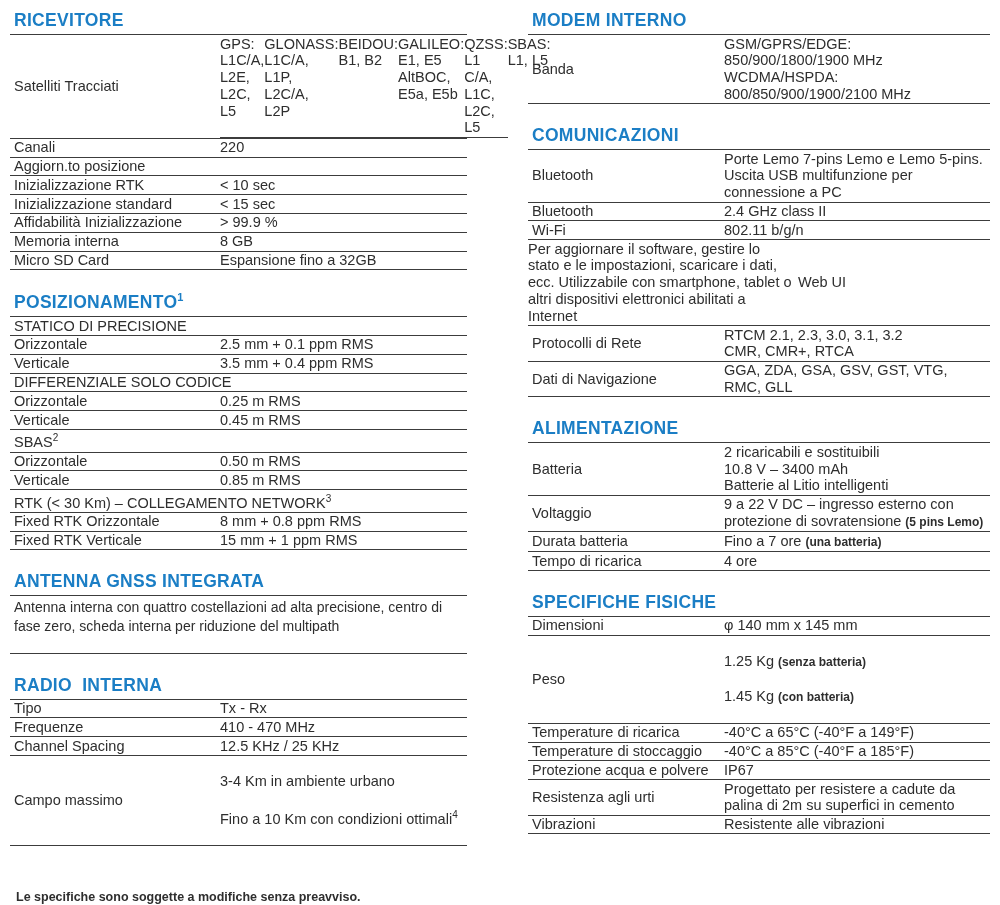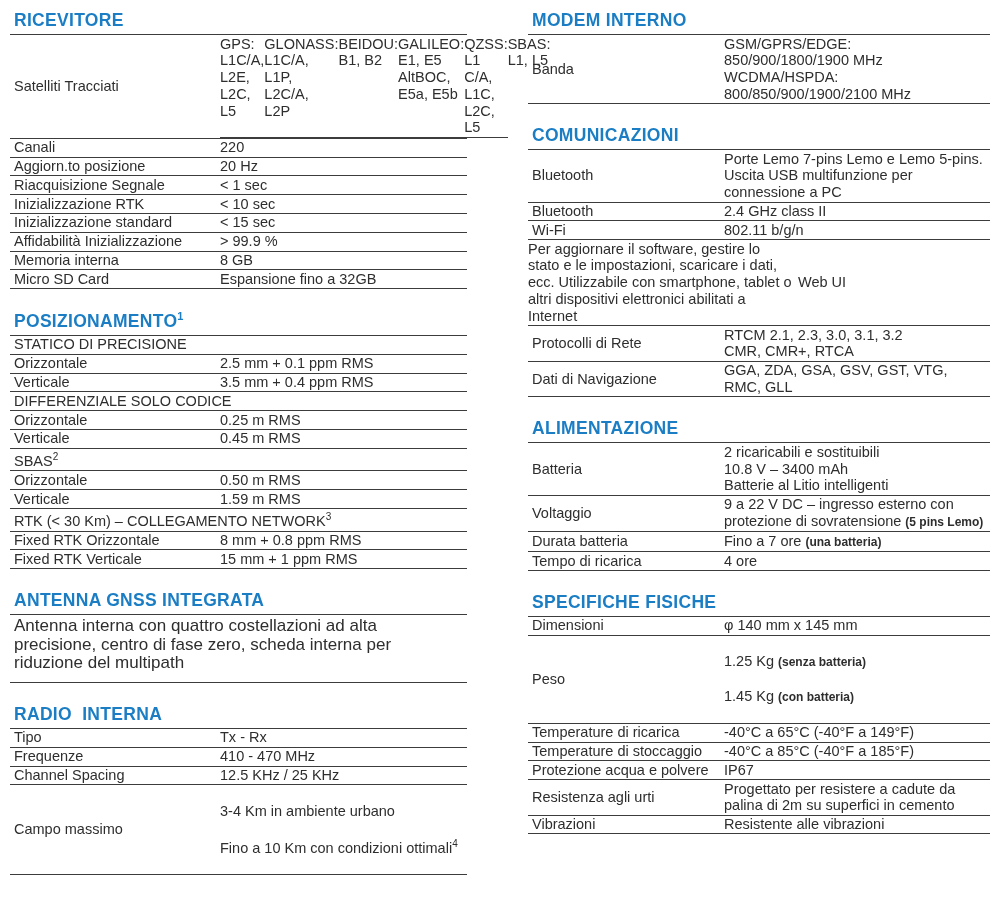--- a/index.html
+++ b/index.html
@@ -48,23 +48,23 @@
     display: flex;
     align-items: center;
   }
   .col-right .label { width: 196px; }
   .value { flex: 1; white-space: pre-line; }
   .fullrow { flex: 1; padding-left: 4px; }
   .vstack { flex: 1; display: flex; flex-direction: row; padding: 0; }
   .subrow { border-bottom: 1.5px solid var(--rule); padding: 0.5px 0; }
   .subrow:last-child { border-bottom: none; }
   .para {
-    font-size: 17px;
+    font-size: 14px;
     line-height: 18.6px;
-    padding: 2px 4px 9px 4px;
+    padding: 2px 4px 17px 4px;
     border-bottom: 1.5px solid var(--rule);
   }
   .small { font-size: 12px; margin-left: 4px; font-weight: bold; }
   sup { font-size: 10px; }
 
   .footer { margin-top: 25px; padding-left: 6px; }
   .disclaimer {
     font-weight: bold;
     font-size: 12.5px;
     margin: 0 0 20px 0;
@@ -91,25 +91,20 @@
               <div class="subrow">QZSS: L1 C/A, L1C, L2C, L5</div>
               <div class="subrow">SBAS: L1, L5</div>
             </div>
           </div>
           <div class="row">
             <div class="cell label">Canali</div>
             <div class="cell value">220</div>
           </div>
           <div class="row">
             <div class="cell label">Aggiorn.to posizione</div>
-            <div class="cell value">20 Hz</div>
-          </div>
-          <div class="row">
-            <div class="cell label">Riacquisizione Segnale</div>
-            <div class="cell value">&lt; 1 sec</div>
           </div>
           <div class="row">
             <div class="cell label">Inizializzazione RTK</div>
             <div class="cell value">&lt; 10 sec</div>
           </div>
           <div class="row">
             <div class="cell label">Inizializzazione standard</div>
             <div class="cell value">&lt; 15 sec</div>
           </div>
           <div class="row">
@@ -154,21 +149,21 @@
           </div>
           <div class="row">
             <div class="cell fullrow"><span>SBAS</span><sup>2</sup></div>
           </div>
           <div class="row">
             <div class="cell label">Orizzontale</div>
             <div class="cell value">0.50 m RMS</div>
           </div>
           <div class="row">
             <div class="cell label">Verticale</div>
-            <div class="cell value">1.59 m RMS</div>
+            <div class="cell value">0.85 m RMS</div>
           </div>
           <div class="row">
             <div class="cell fullrow"><span>RTK (&lt; 30 Km) – COLLEGAMENTO NETWORK</span><sup>3</sup></div>
           </div>
           <div class="row">
             <div class="cell label">Fixed RTK Orizzontale</div>
             <div class="cell value">8 mm + 0.8 ppm RMS</div>
           </div>
           <div class="row">
             <div class="cell label">Fixed RTK Verticale</div>

